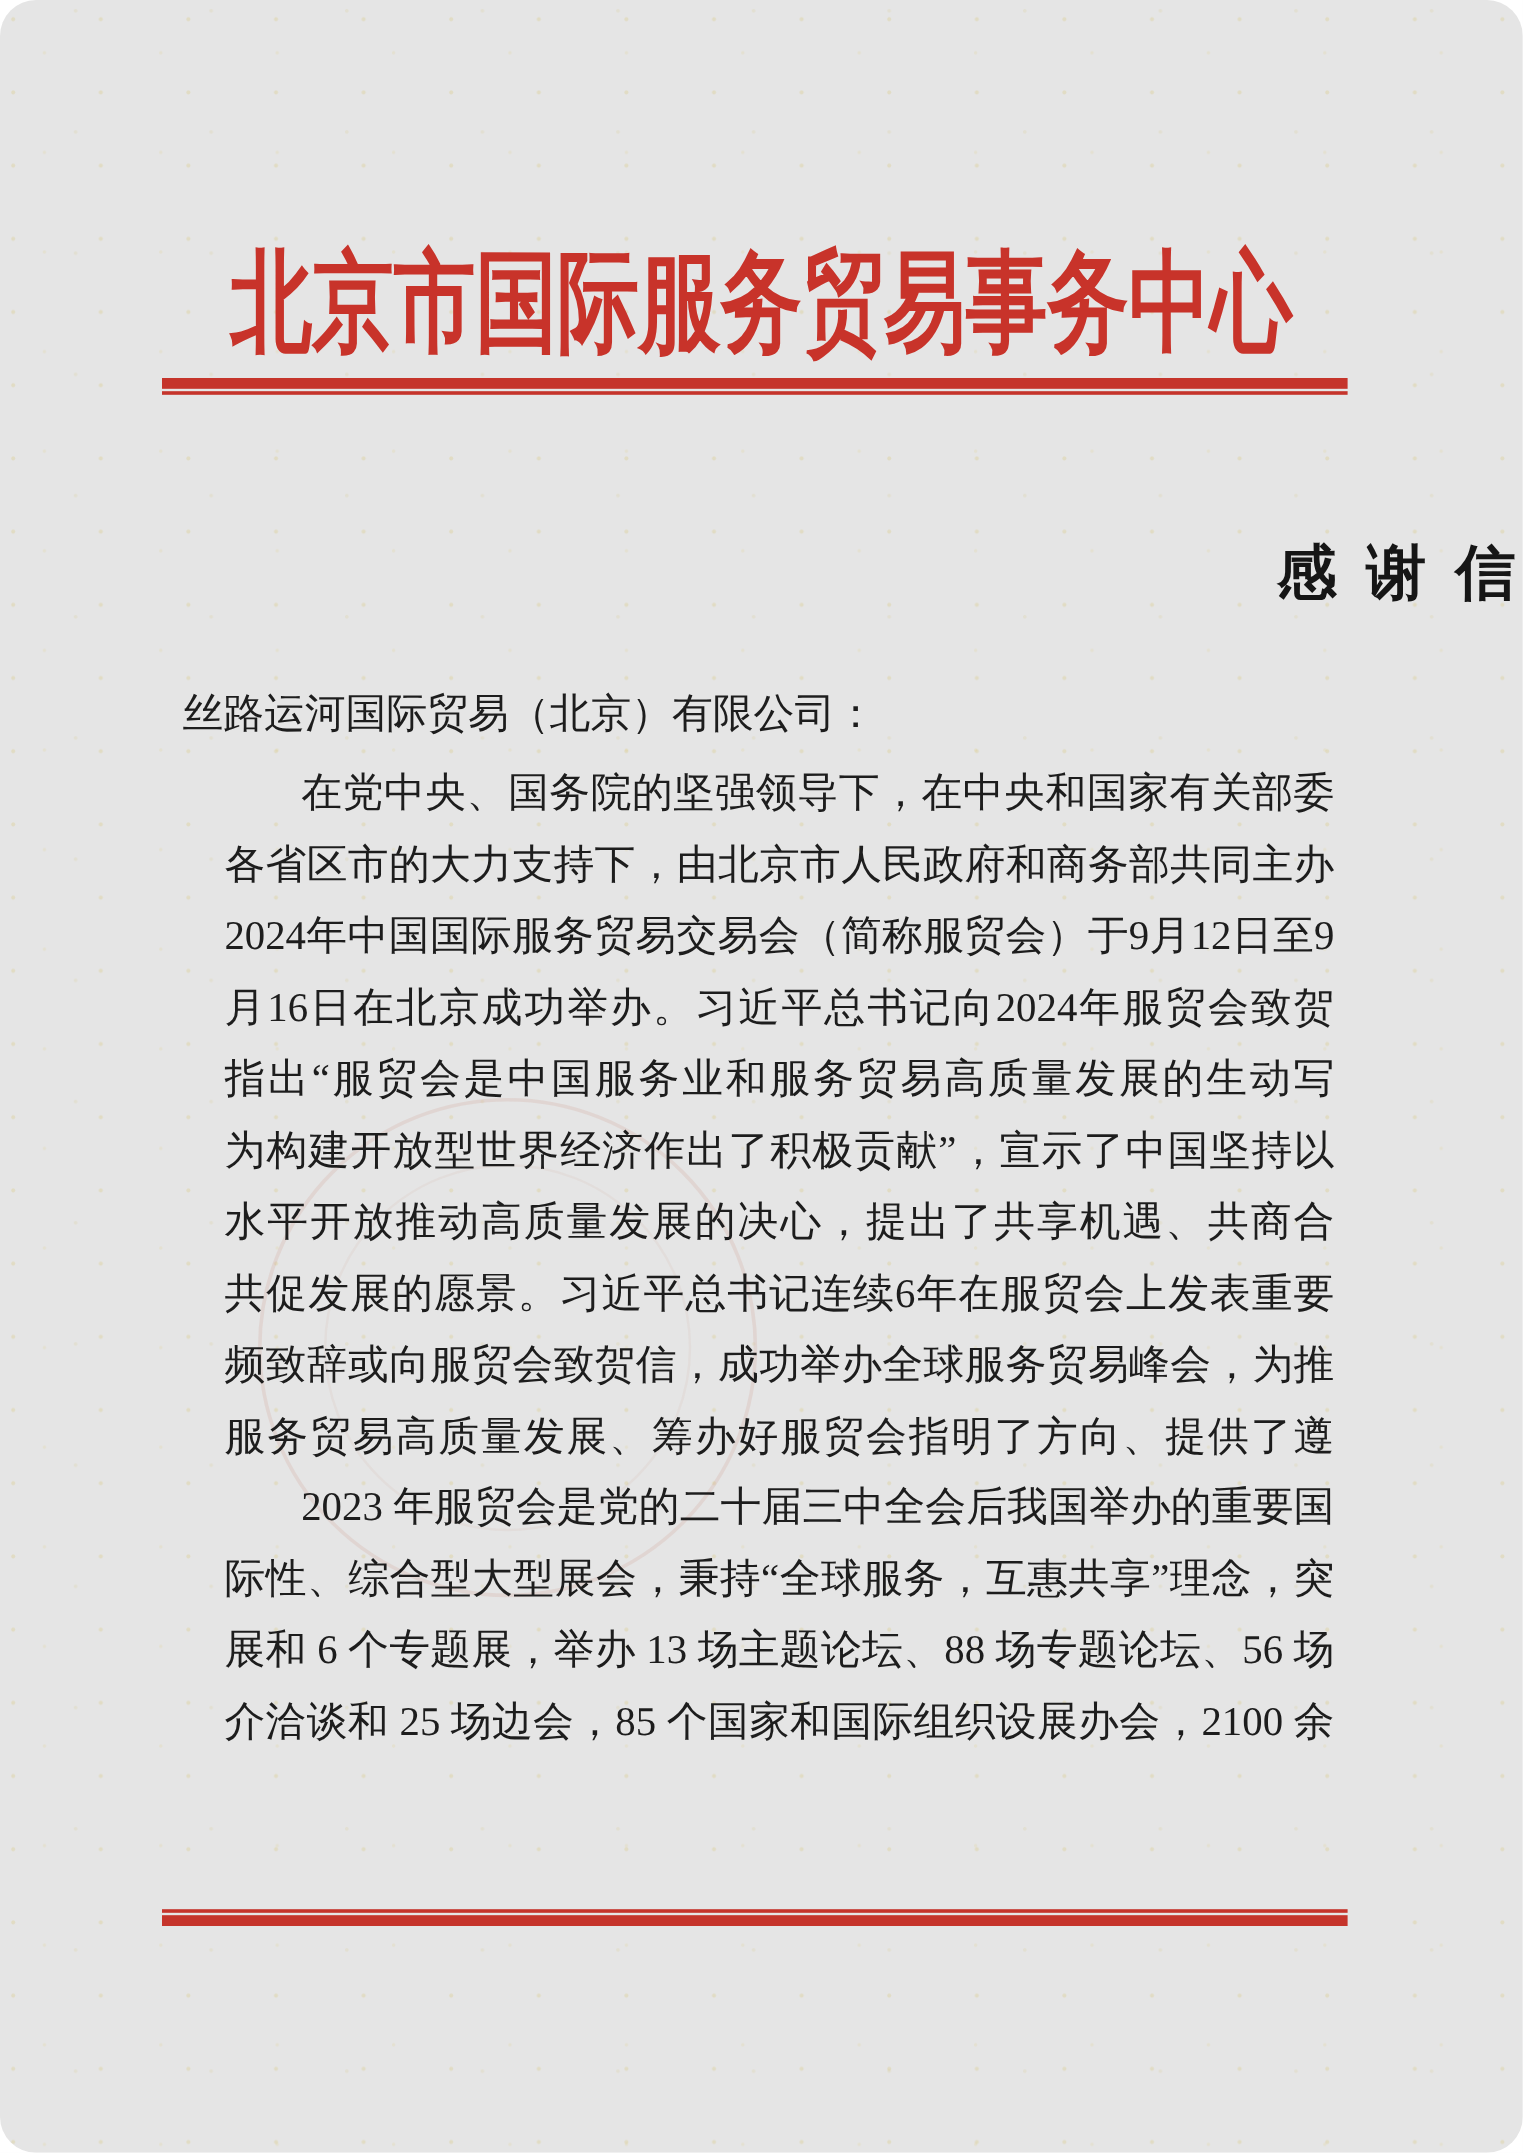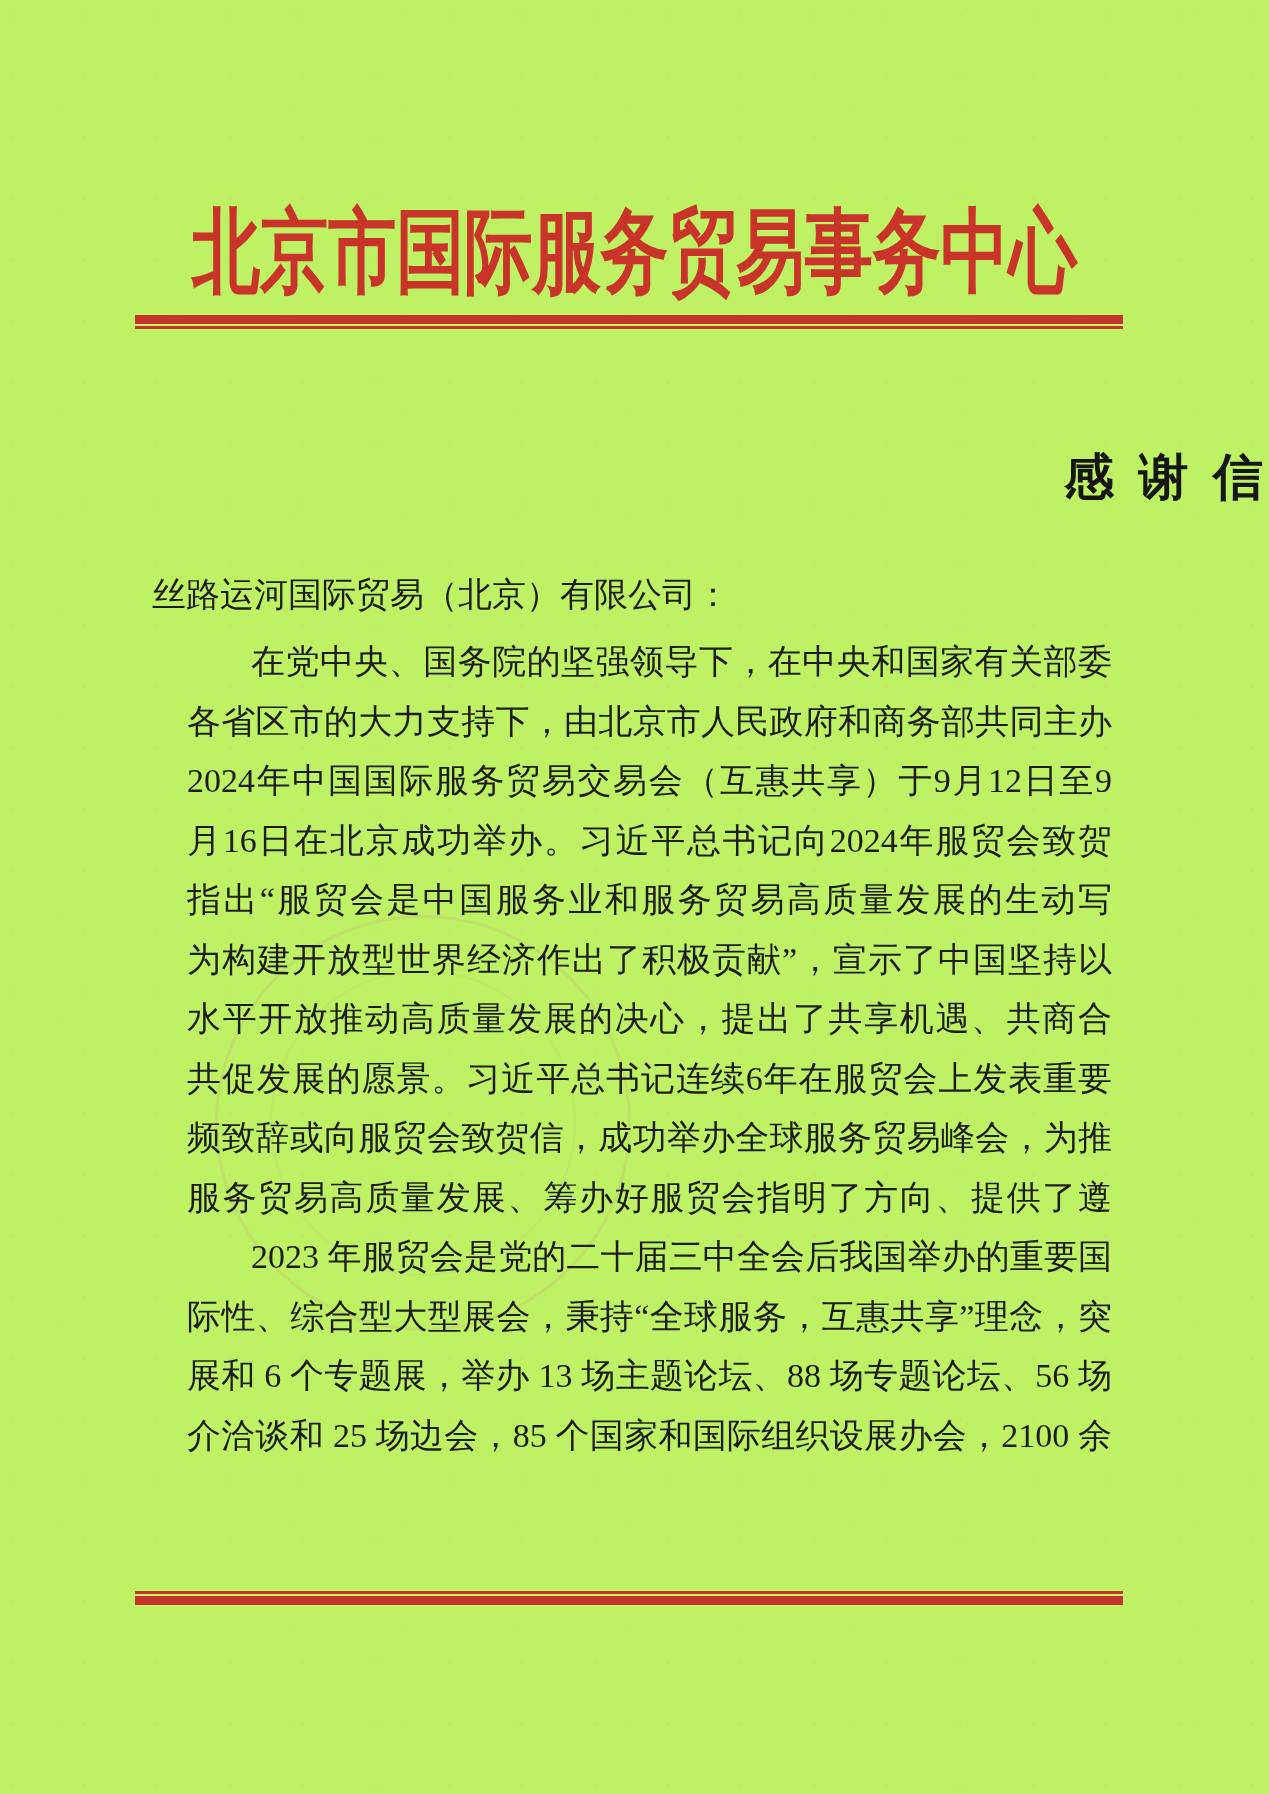--- a/index.html
+++ b/index.html
@@ -1,23 +1,24 @@
 <!DOCTYPE html>
 <html><head>
 <meta charset="utf-8">
 <title>感谢信</title>
 <style>
   html, body { margin: 0; padding: 0; background: #ffffff; }
   .page {
     position: relative;
     width: 1269px;
     height: 1794px;
-    background: #bef264;
+    background: #e5e5e5;
     overflow: hidden;
     font-family: "Liberation Serif", "DejaVu Serif", serif;
+    border-radius: 30px;
   }
   
   .page::before {
     content: "";
     position: absolute;
     inset: 0;
     background-image:
       radial-gradient(circle at 11px 16px, rgba(216,198,118,0.30) 1.2px, transparent 2.1px),
       radial-gradient(circle at 37px 44px, rgba(224,208,140,0.22) 1px, transparent 1.8px),
       radial-gradient(circle at 63px 9px,  rgba(212,196,122,0.18) 1.1px, transparent 1.9px);
@@ -116,21 +117,21 @@
   </div>
 
   <h1 class="title">感 谢 信</h1>
 
   <div class="salutation">丝路运河国际贸易（北京）有限公司：</div>
 
   <div class="body-lines">
 
   <div class="line indent">在党中央、国务院的坚强领导下，在中央和国家有关部委和</div>
       <div class="line">各省区市的大力支持下，由北京市人民政府和商务部共同主办的</div>
-      <div class="line">2024年中国国际服务贸易交易会（互惠共享）于9月12日至9</div>
+      <div class="line">2024年中国国际服务贸易交易会（简称服贸会）于9月12日至9</div>
       <div class="line">月16日在北京成功举办。习近平总书记向2024年服贸会致贺信，</div>
       <div class="line">指出“服贸会是中国服务业和服务贸易高质量发展的生动写照，</div>
       <div class="line">为构建开放型世界经济作出了积极贡献”，宣示了中国坚持以高</div>
       <div class="line">水平开放推动高质量发展的决心，提出了共享机遇、共商合作、</div>
       <div class="line">共促发展的愿景。习近平总书记连续6年在服贸会上发表重要视</div>
       <div class="line">频致辞或向服贸会致贺信，成功举办全球服务贸易峰会，为推动</div>
       <div class="line">服务贸易高质量发展、筹办好服贸会指明了方向、提供了遵循。</div>
       <div class="line indent">2023 年服贸会是党的二十届三中全会后我国举办的重要国</div>
       <div class="line">际性、综合型大型展会，秉持“全球服务，互惠共享”理念，突</div>
       <div class="line">展和 6 个专题展，举办 13 场主题论坛、88 场专题论坛、56 场推</div>

